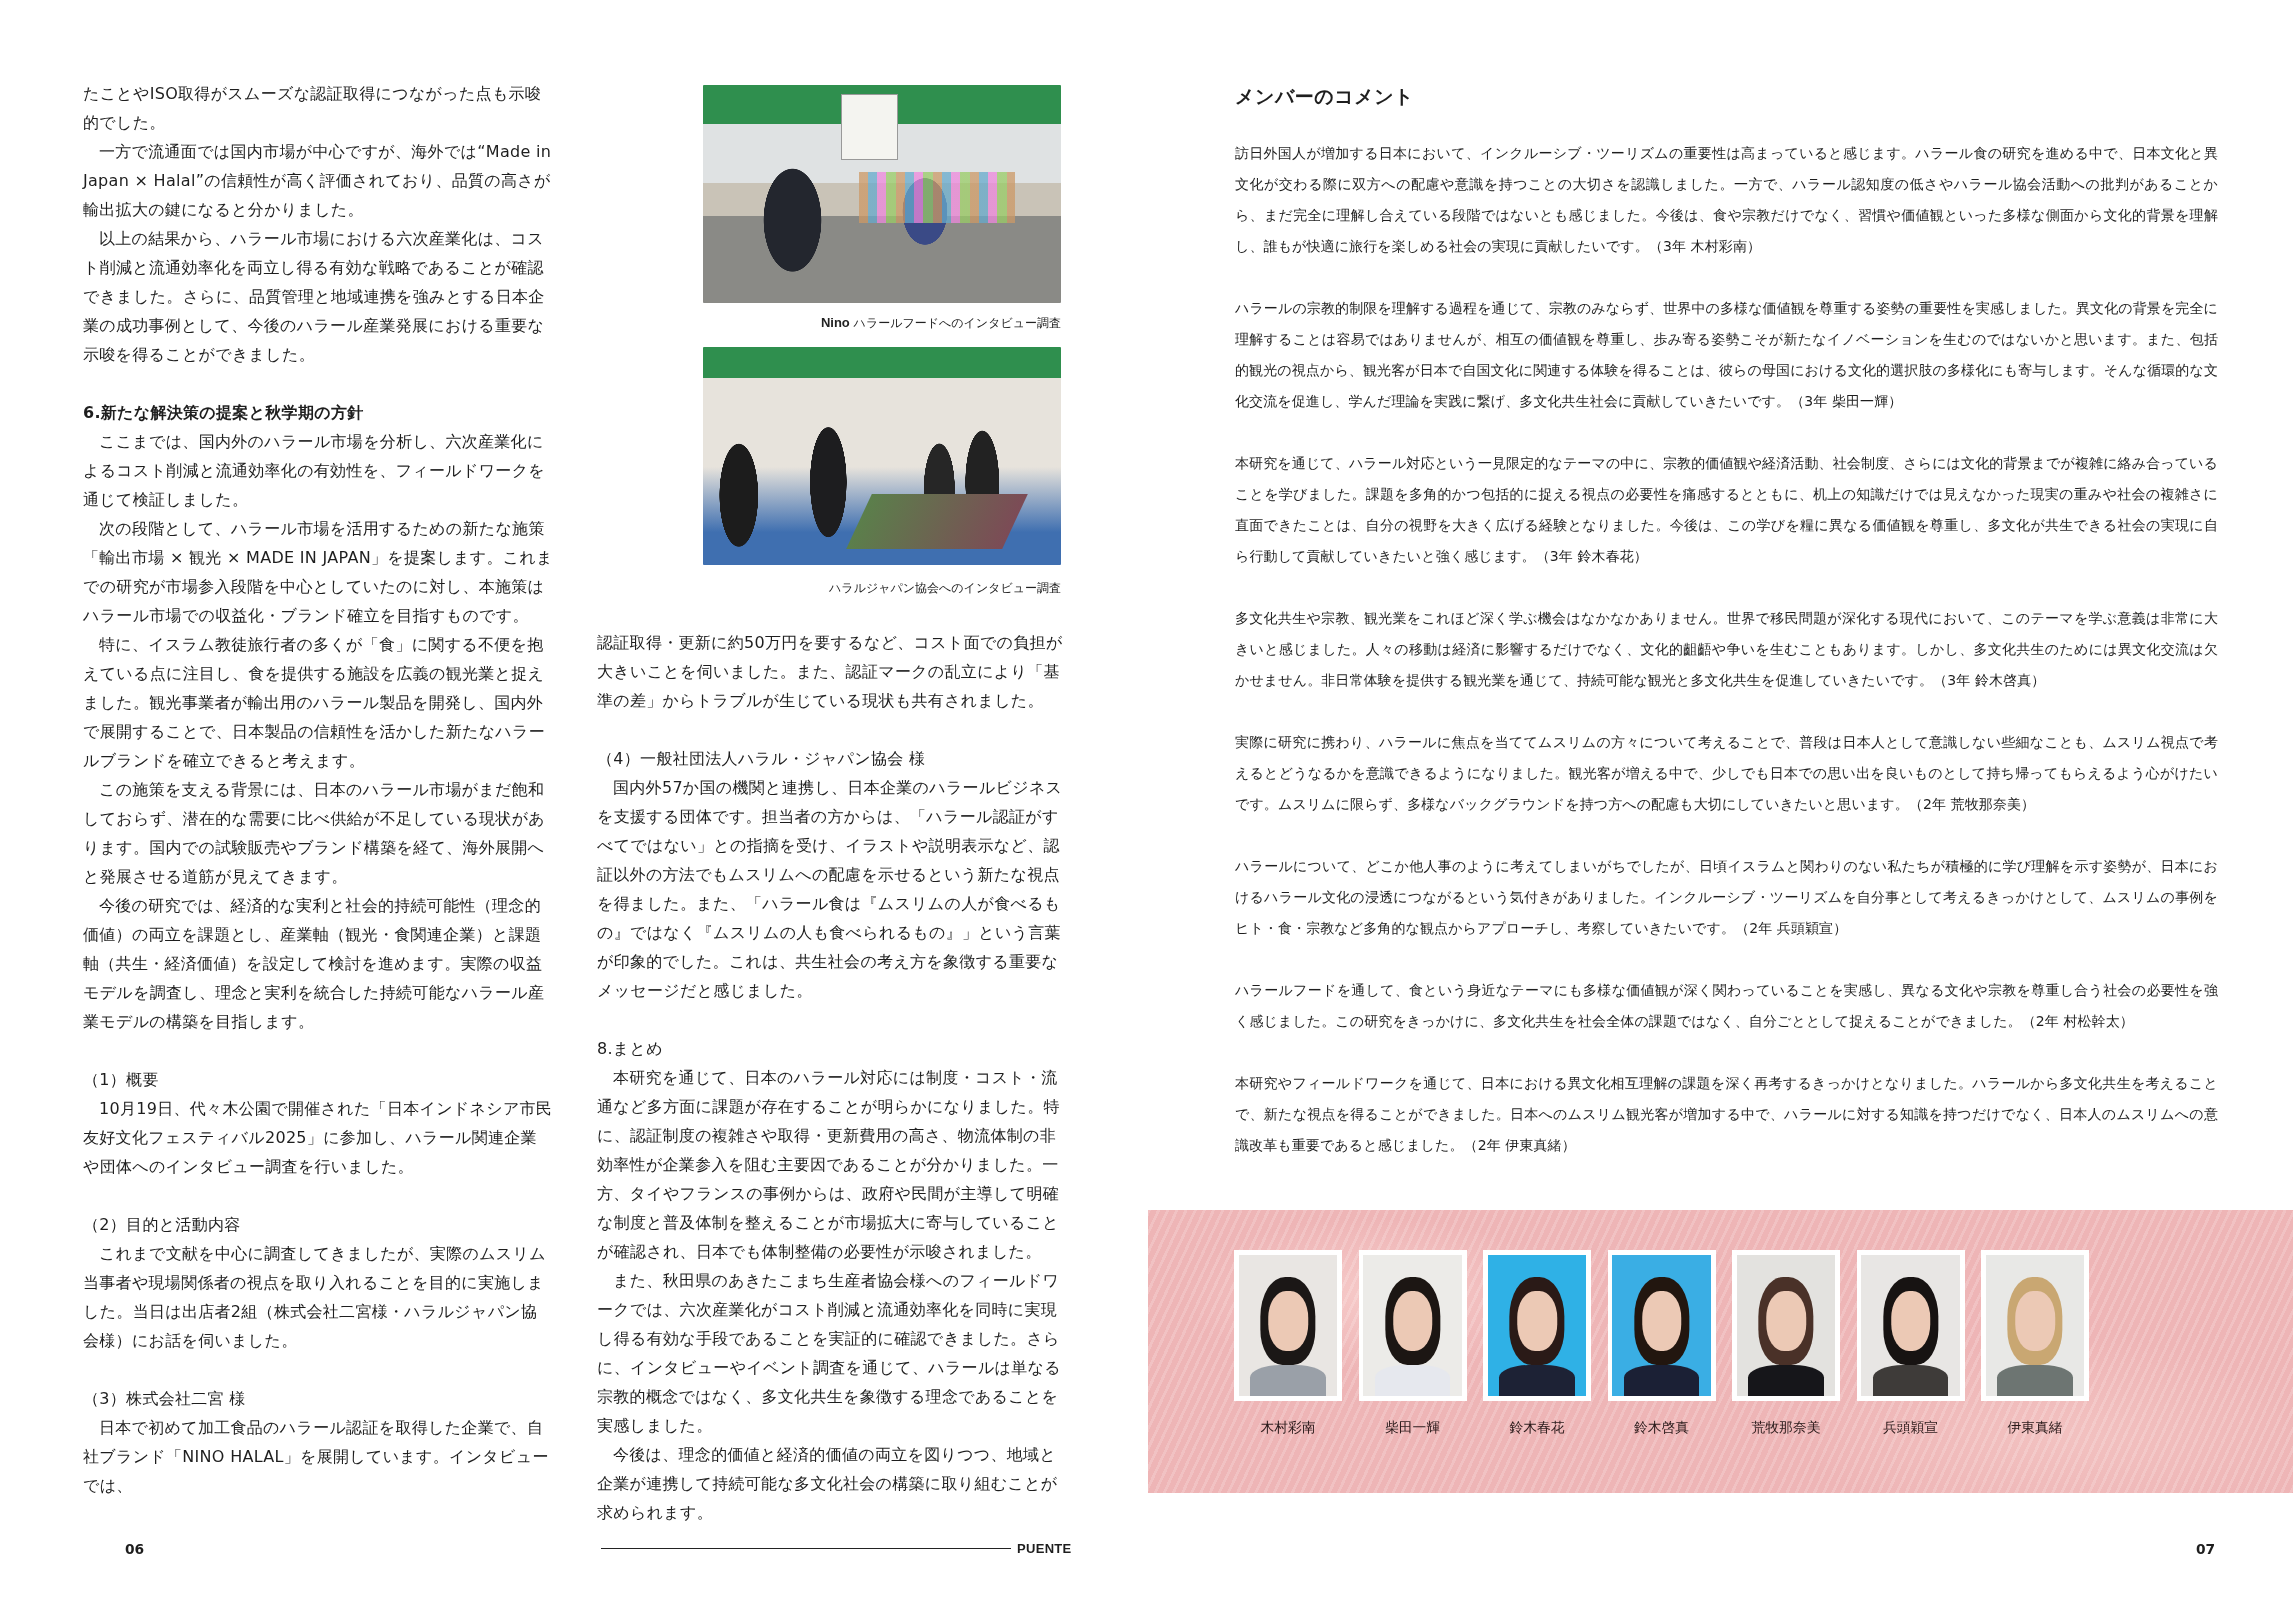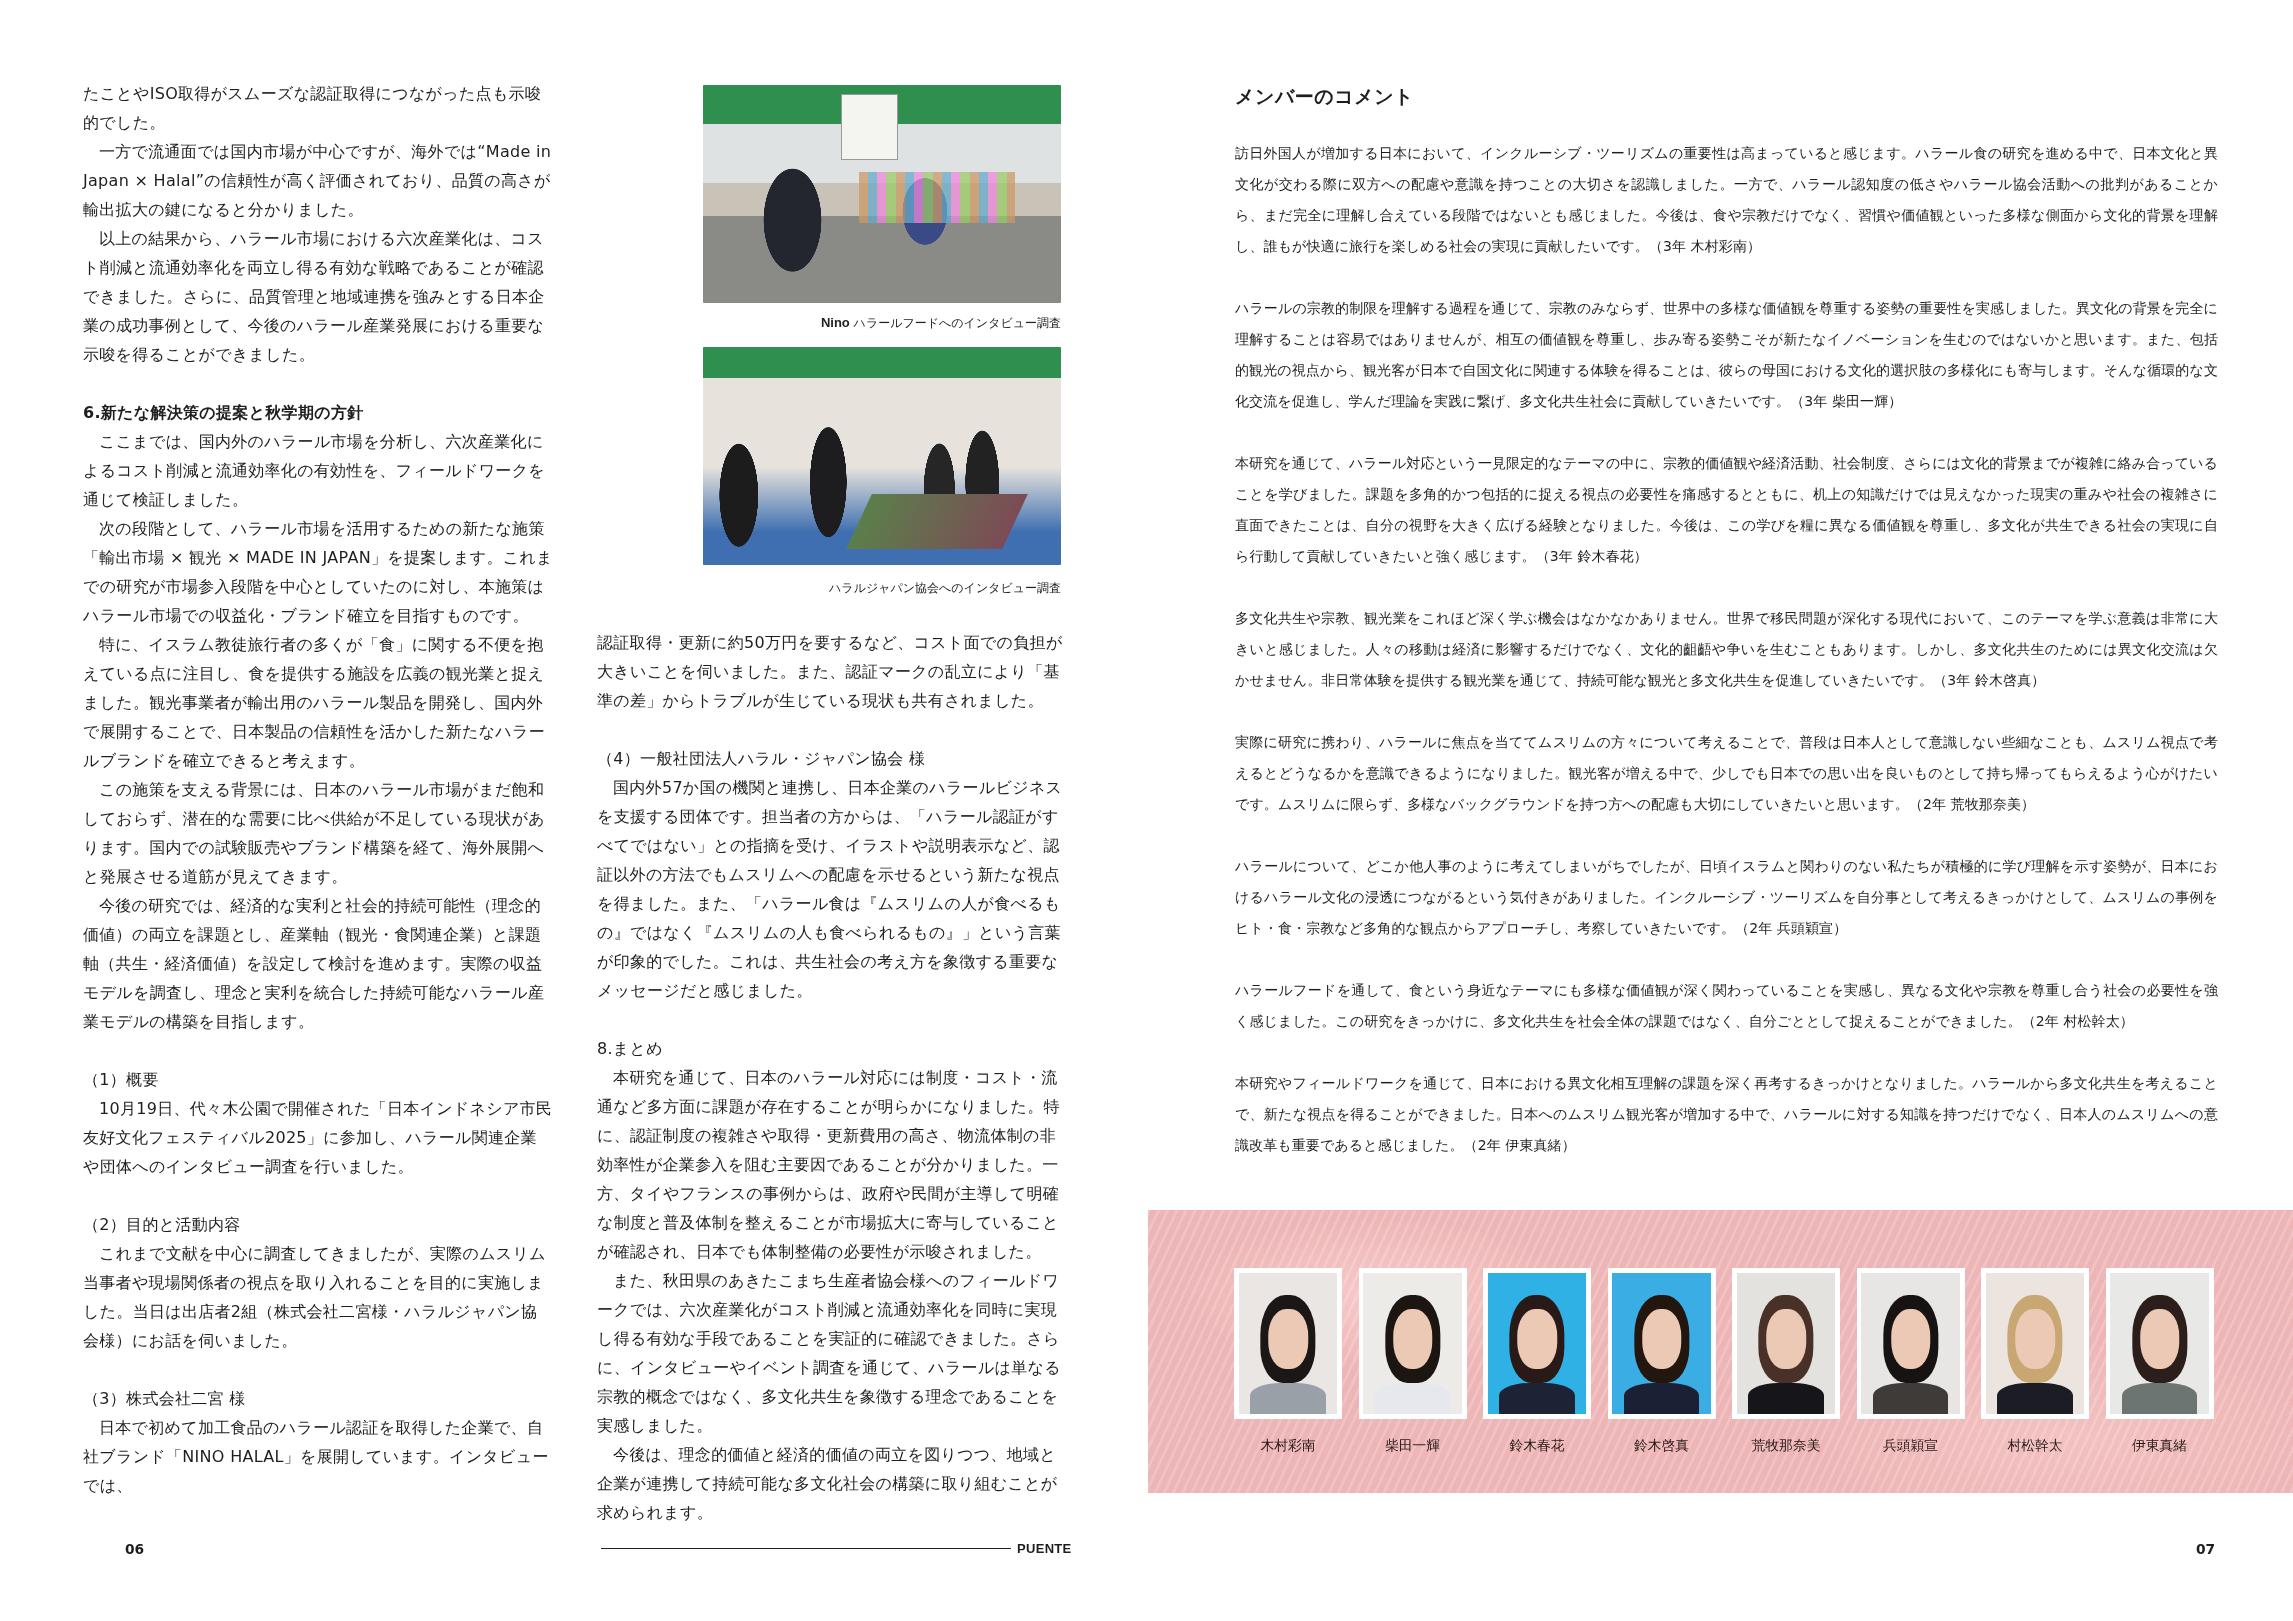--- a/index.html
+++ b/index.html
@@ -76,21 +76,21 @@
 
   .pink-strip {
     position: absolute; left: 1148px; top: 1210px; width: 1145px; height: 283px;
     background:
       repeating-linear-gradient(115deg, rgba(255,255,255,0.18) 0 2.8px, rgba(0,0,0,0) 2.8px 8.3px),
       radial-gradient(ellipse 275px 110px at 20% 30%, #f6c9c8 0, transparent 70%),
       radial-gradient(ellipse 367px 138px at 80% 80%, #f2c1c0 0, transparent 70%),
       #eeb5b6;
   }
   .members {
-    position: absolute; left: 86px; top: 58px; display: flex; gap: 16.5px;
+    position: absolute; left: 86px; top: 40px; display: flex; gap: 16.5px;
   }
   .member { width: 108px; display: flex; flex-direction: column; align-items: center; }
   .member-photo {
     width: 108px; height: 151px; background: #fff; padding: 4.6px; box-sizing: border-box;
   }
   .member-photo .face {
     width: 100%; height: 100%; position: relative; overflow: hidden;
   }
   .member-photo .face::before {
     content: ""; position: absolute; left: 50%; top: 16%; width: 56%; height: 62%;
@@ -226,28 +226,20 @@
     <div class="member">
         <div class="member-photo">
           <div class="face" style="background: rgb(232, 230, 228); --hair: #171312;">
             <div class="body" style="background: rgb(62, 59, 57);"></div>
           </div>
         </div>
         <div class="member-name">兵頭穎宣</div>
       </div>
     <div class="member">
         <div class="member-photo">
-          <div class="face" style="background: rgb(236, 228, 223); --hair: #c9a772;">
-            <div class="body" style="background: rgb(27, 28, 36);"></div>
-          </div>
-        </div>
-        <div class="member-name">村松幹太</div>
-      </div>
-    <div class="member">
-        <div class="member-photo">
           <div class="face" style="background: rgb(232, 232, 230); --hair: #2b1e1b;">
             <div class="body" style="background: rgb(109, 117, 114);"></div>
           </div>
         </div>
         <div class="member-name">伊東真緒</div>
       </div>
   </div>
 </div>
 
 <div class="footer-left">06</div>

